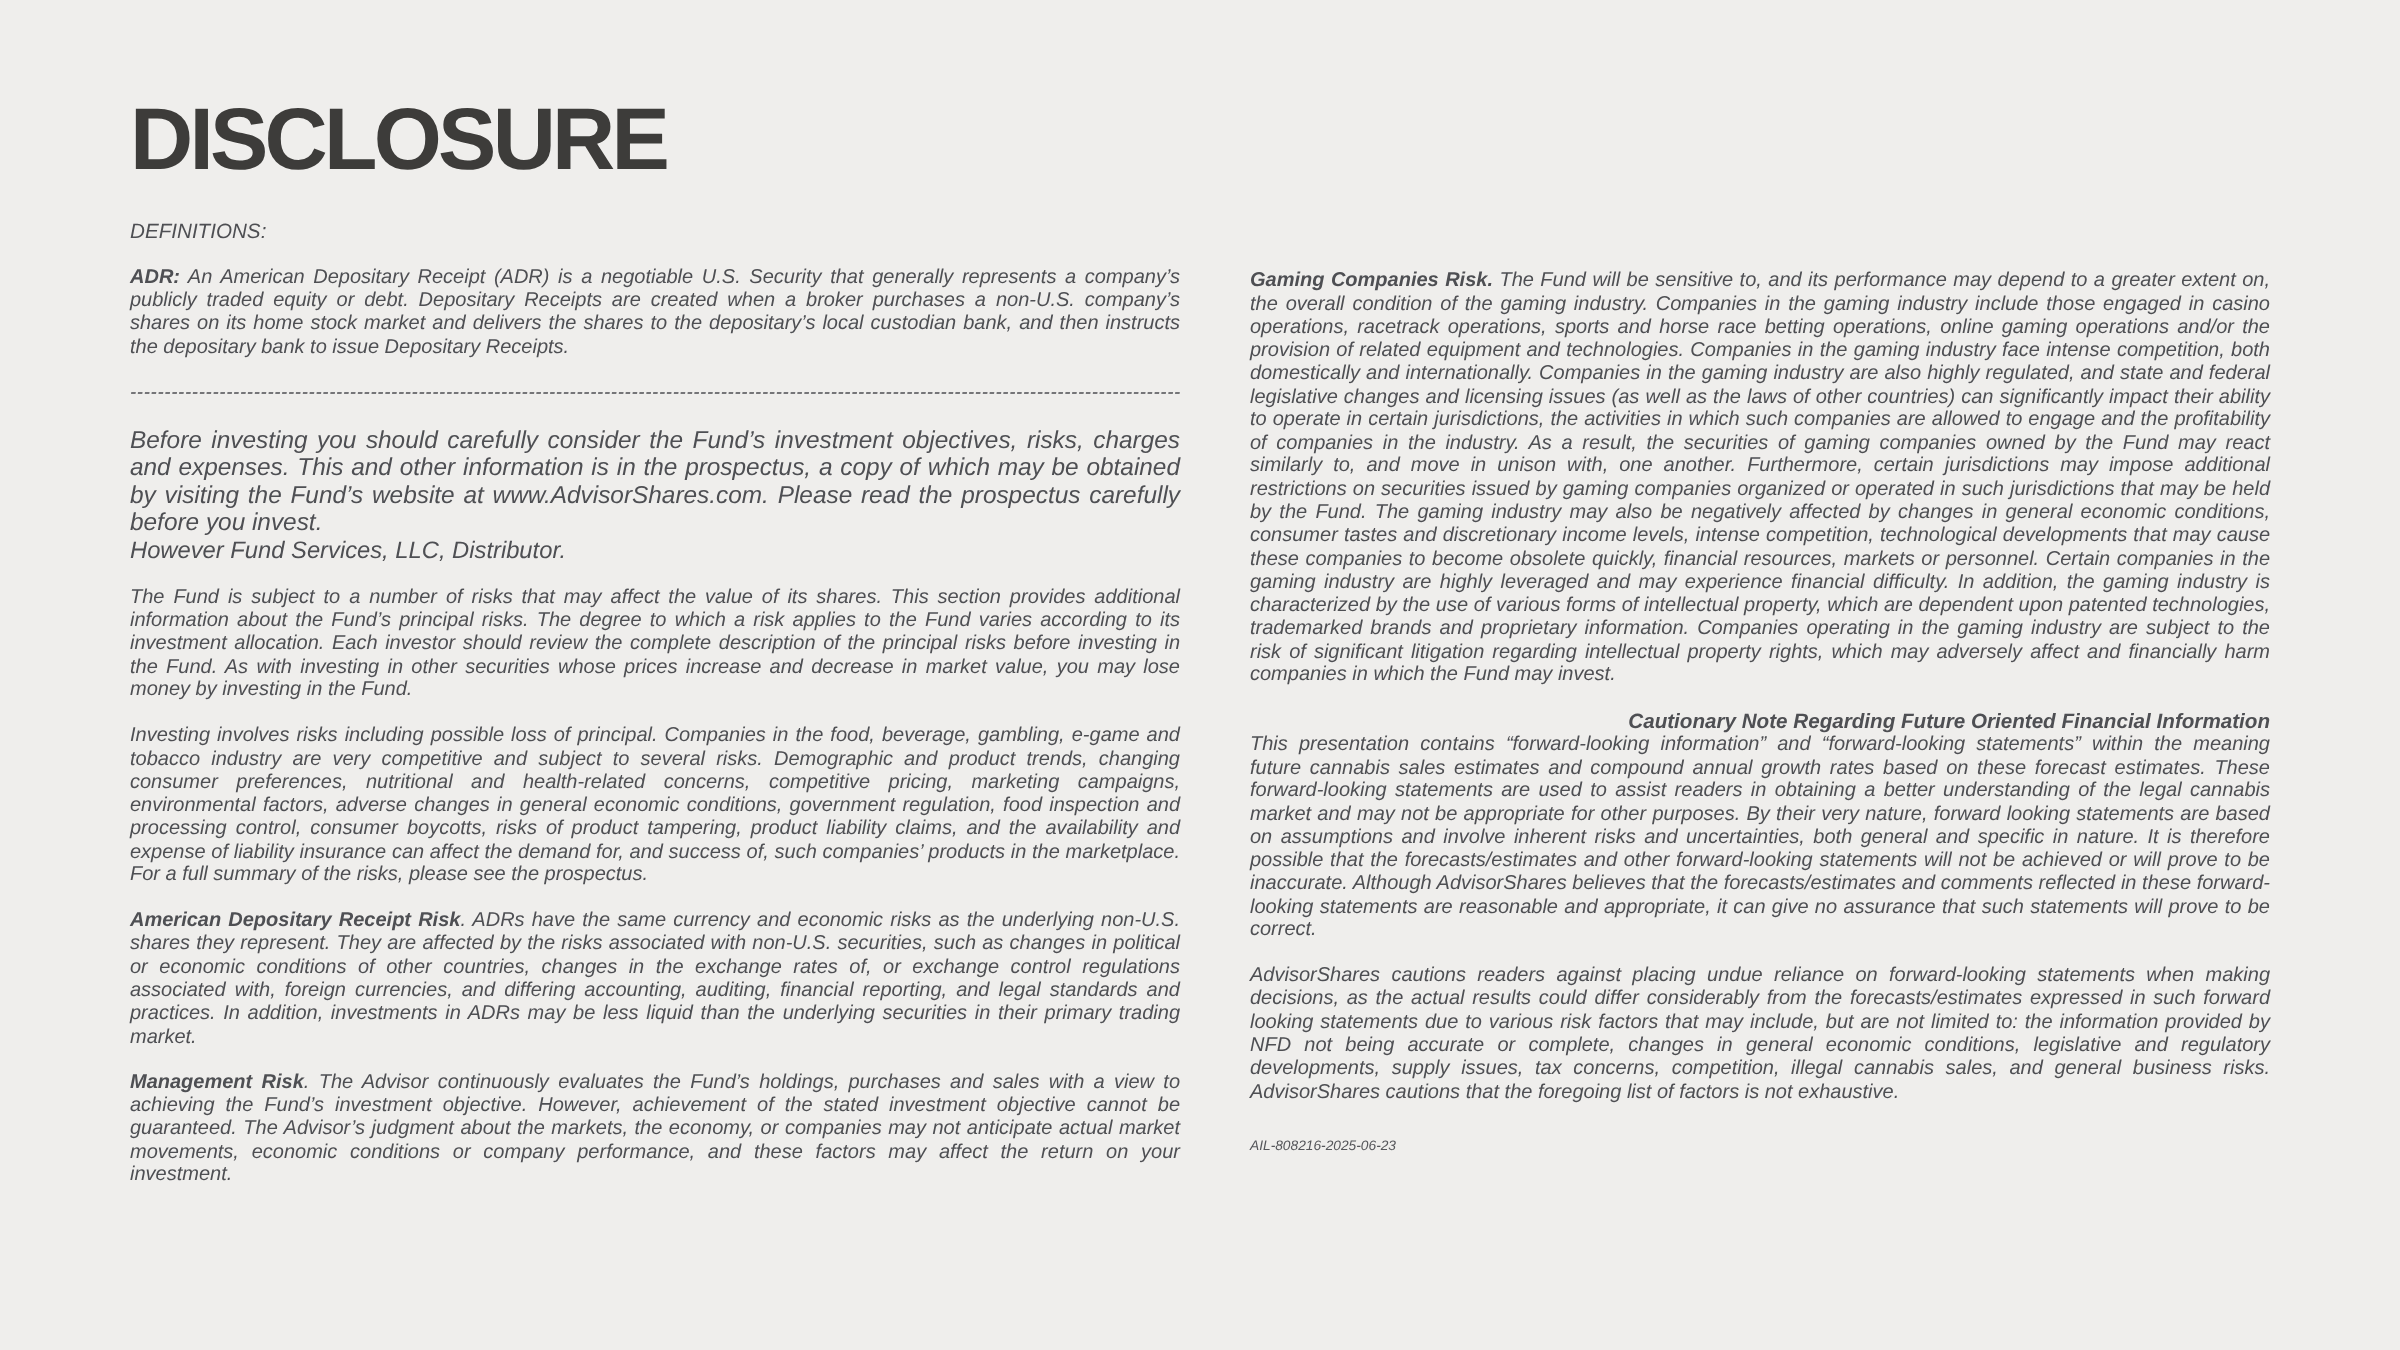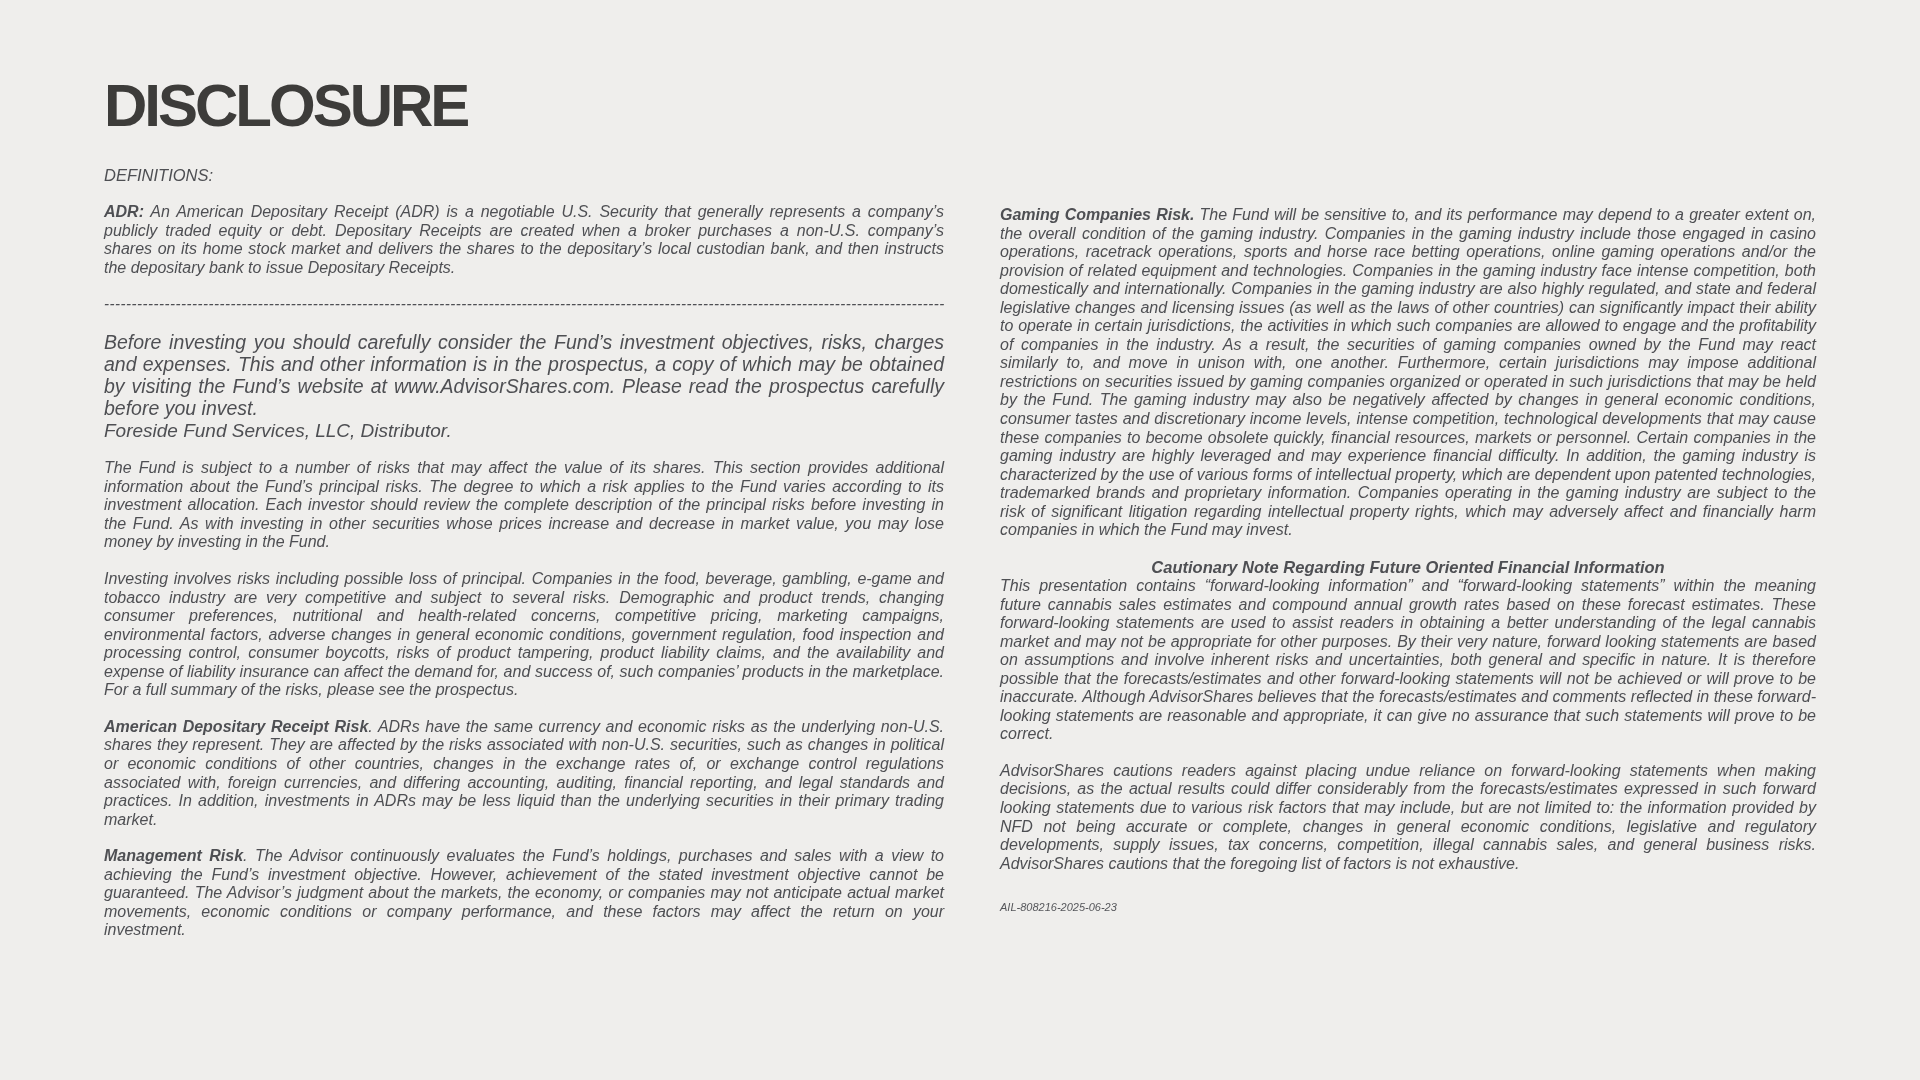--- a/index.html
+++ b/index.html
@@ -12,21 +12,21 @@
     font-family: "Liberation Sans", sans-serif;
   }
   .slide {
     position: relative;
     width: 1920px;
     height: 1080px;
     background: #efeeec;
   }
   .page-title {
     margin: 76px 0 0 104px;
-    font-size: 60px;
+    font-size: 70px;
     line-height: 1;
     font-weight: 800;
     letter-spacing: -3px;
     color: #3d3c3a;
   }
   .columns {
     display: flex;
     gap: 56px;
     margin: 30px 104px 0 104px;
   }
@@ -64,21 +64,21 @@
     font-size: 19px;
     line-height: 1.13;
     margin-top: 1px !important;
     text-align: left;
   }
   .right-col { padding-top: 40px; }
   .cautionary-heading {
     font-weight: 700;
     font-size: 16.5px;
     margin: 0 !important;
-    text-align: center;
+    text-align: right;
   }
   .cautionary-text { margin-top: 0 !important; }
   .footer-code {
     font-size: 11px;
     margin-top: 28px !important;
     text-align: left;
     color: #55565a;
   }
 </style>
 </head>
@@ -91,21 +91,21 @@
   <div class="columns">
 
     <div class="col left-col">
       <p class="definitions-heading">DEFINITIONS:</p>
 
       <p><span class="lead">ADR:</span><span> An American Depositary Receipt (ADR) is a negotiable U.S. Security that generally represents a company’s publicly traded equity or debt. Depositary Receipts are created when a broker purchases a non-U.S. company’s shares on its home stock market and delivers the shares to the depositary’s local custodian bank, and then instructs the depositary bank to issue Depositary Receipts.</span></p>
 
       <p class="dashed-divider">------------------------------------------------------------------------------------------------------------------------------------------------------------</p>
 
       <p class="intro-bold">Before investing you should carefully consider the Fund’s investment objectives, risks, charges and expenses. This and other information is in the prospectus, a copy of which may be obtained by visiting the Fund’s website at www.AdvisorShares.com. Please read the prospectus carefully before you invest.</p>
-      <p class="distributor">Foreside Fund Services, LLC, Distributor.</p>
+      <p class="distributor">However Fund Services, LLC, Distributor.</p>
 
       <p>The Fund is subject to a number of risks that may affect the value of its shares. This section provides additional information about the Fund’s principal risks. The degree to which a risk applies to the Fund varies according to its investment allocation. Each investor should review the complete description of the principal risks before investing in the Fund. As with investing in other securities whose prices increase and decrease in market value, you may lose money by investing in the Fund.</p>
 
       <p>Investing involves risks including possible loss of principal. Companies in the food, beverage, gambling, e-game and tobacco industry are very competitive and subject to several risks. Demographic and product trends, changing consumer preferences, nutritional and health-related concerns, competitive pricing, marketing campaigns, environmental factors, adverse changes in general economic conditions, government regulation, food inspection and processing control, consumer boycotts, risks of product tampering, product liability claims, and the availability and expense of liability insurance can affect the demand for, and success of, such companies’ products in the marketplace. For a full summary of the risks, please see the prospectus.</p>
 
       <p><span class="lead">American Depositary Receipt Risk</span><span>. ADRs have the same currency and economic risks as the underlying non-U.S. shares they represent. They are affected by the risks associated with non-U.S. securities, such as changes in political or economic conditions of other countries, changes in the exchange rates of, or exchange control regulations associated with, foreign currencies, and differing accounting, auditing, financial reporting, and legal standards and practices. In addition, investments in ADRs may be less liquid than the underlying securities in their primary trading market.</span></p>
 
       <p><span class="lead">Management Risk</span><span>. The Advisor continuously evaluates the Fund’s holdings, purchases and sales with a view to achieving the Fund’s investment objective. However, achievement of the stated investment objective cannot be guaranteed. The Advisor’s judgment about the markets, the economy, or companies may not anticipate actual market movements, economic conditions or company performance, and these factors may affect the return on your investment.</span></p>
     </div>
 

